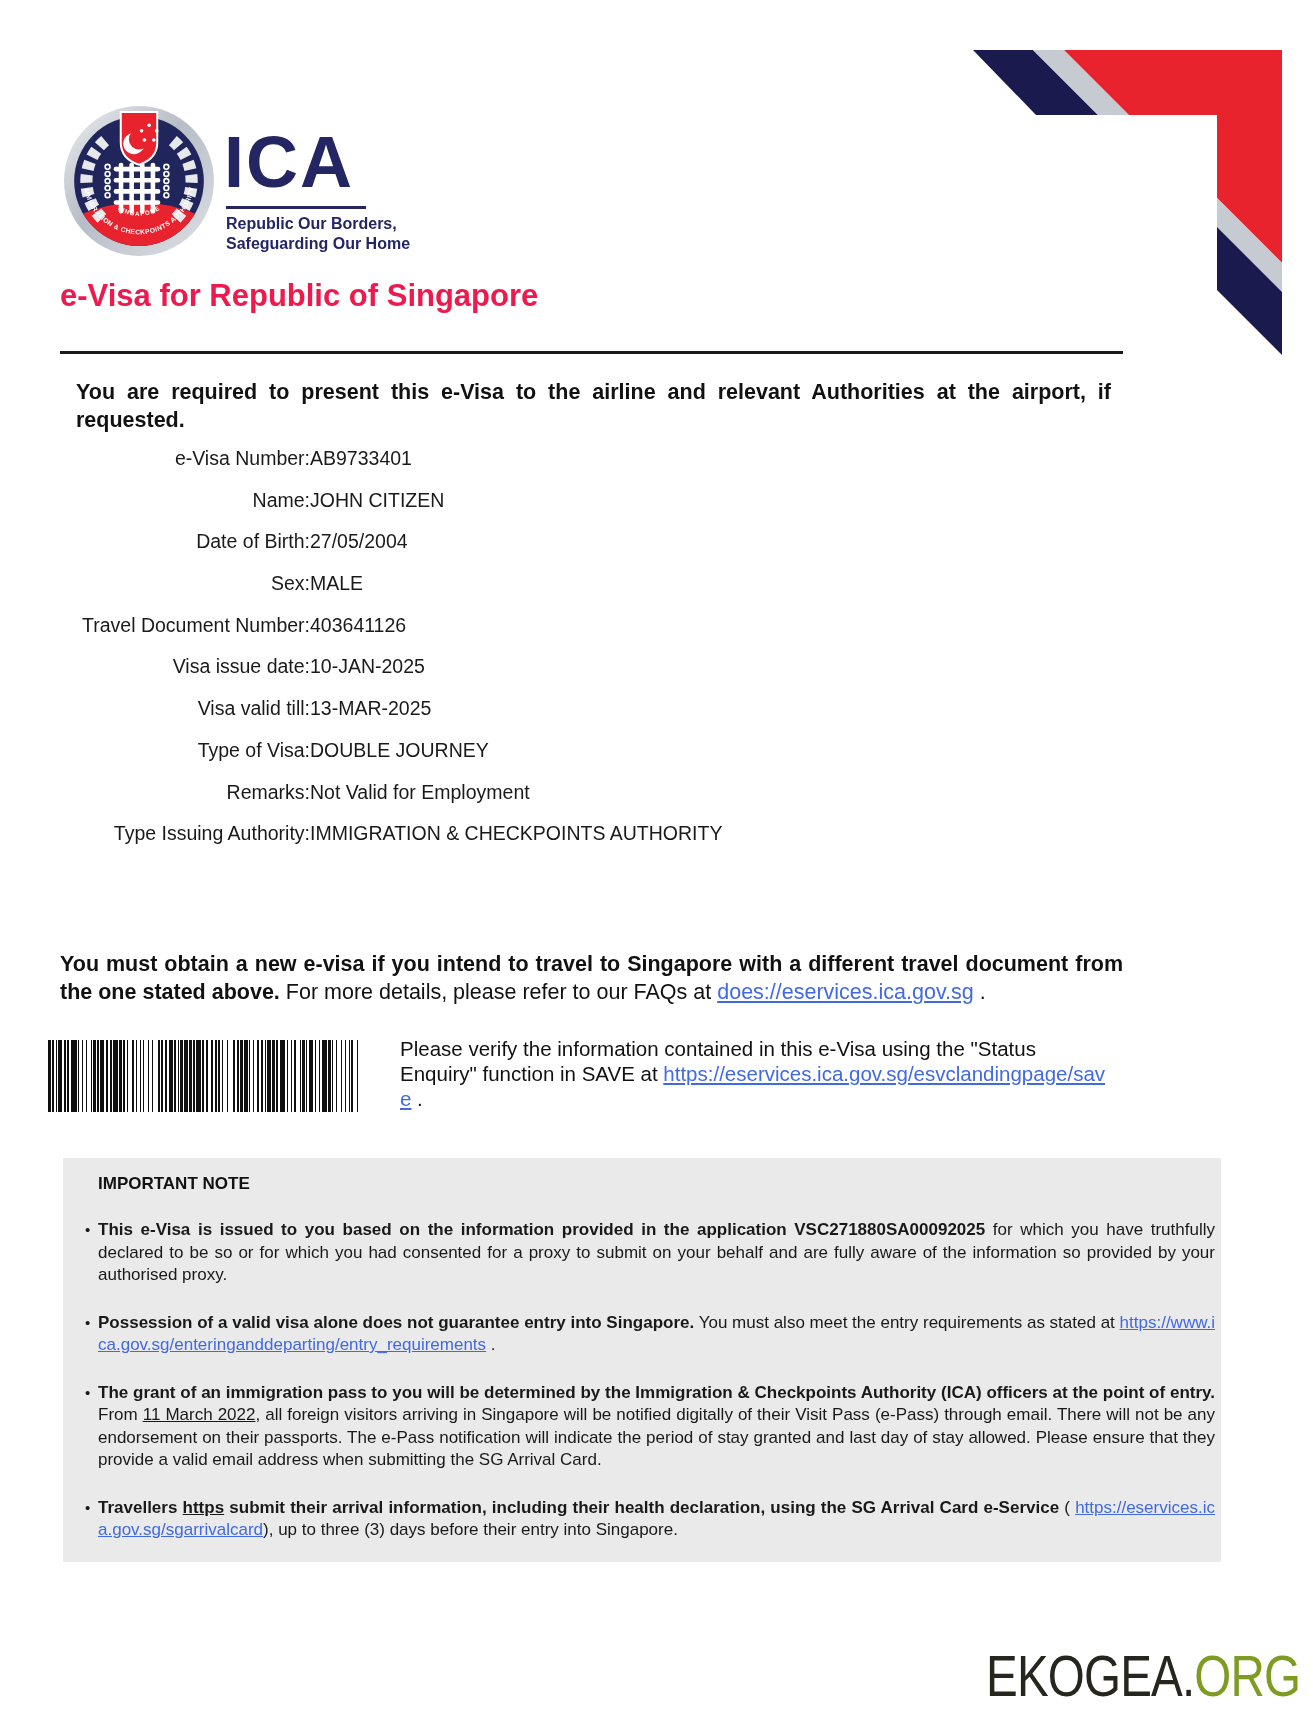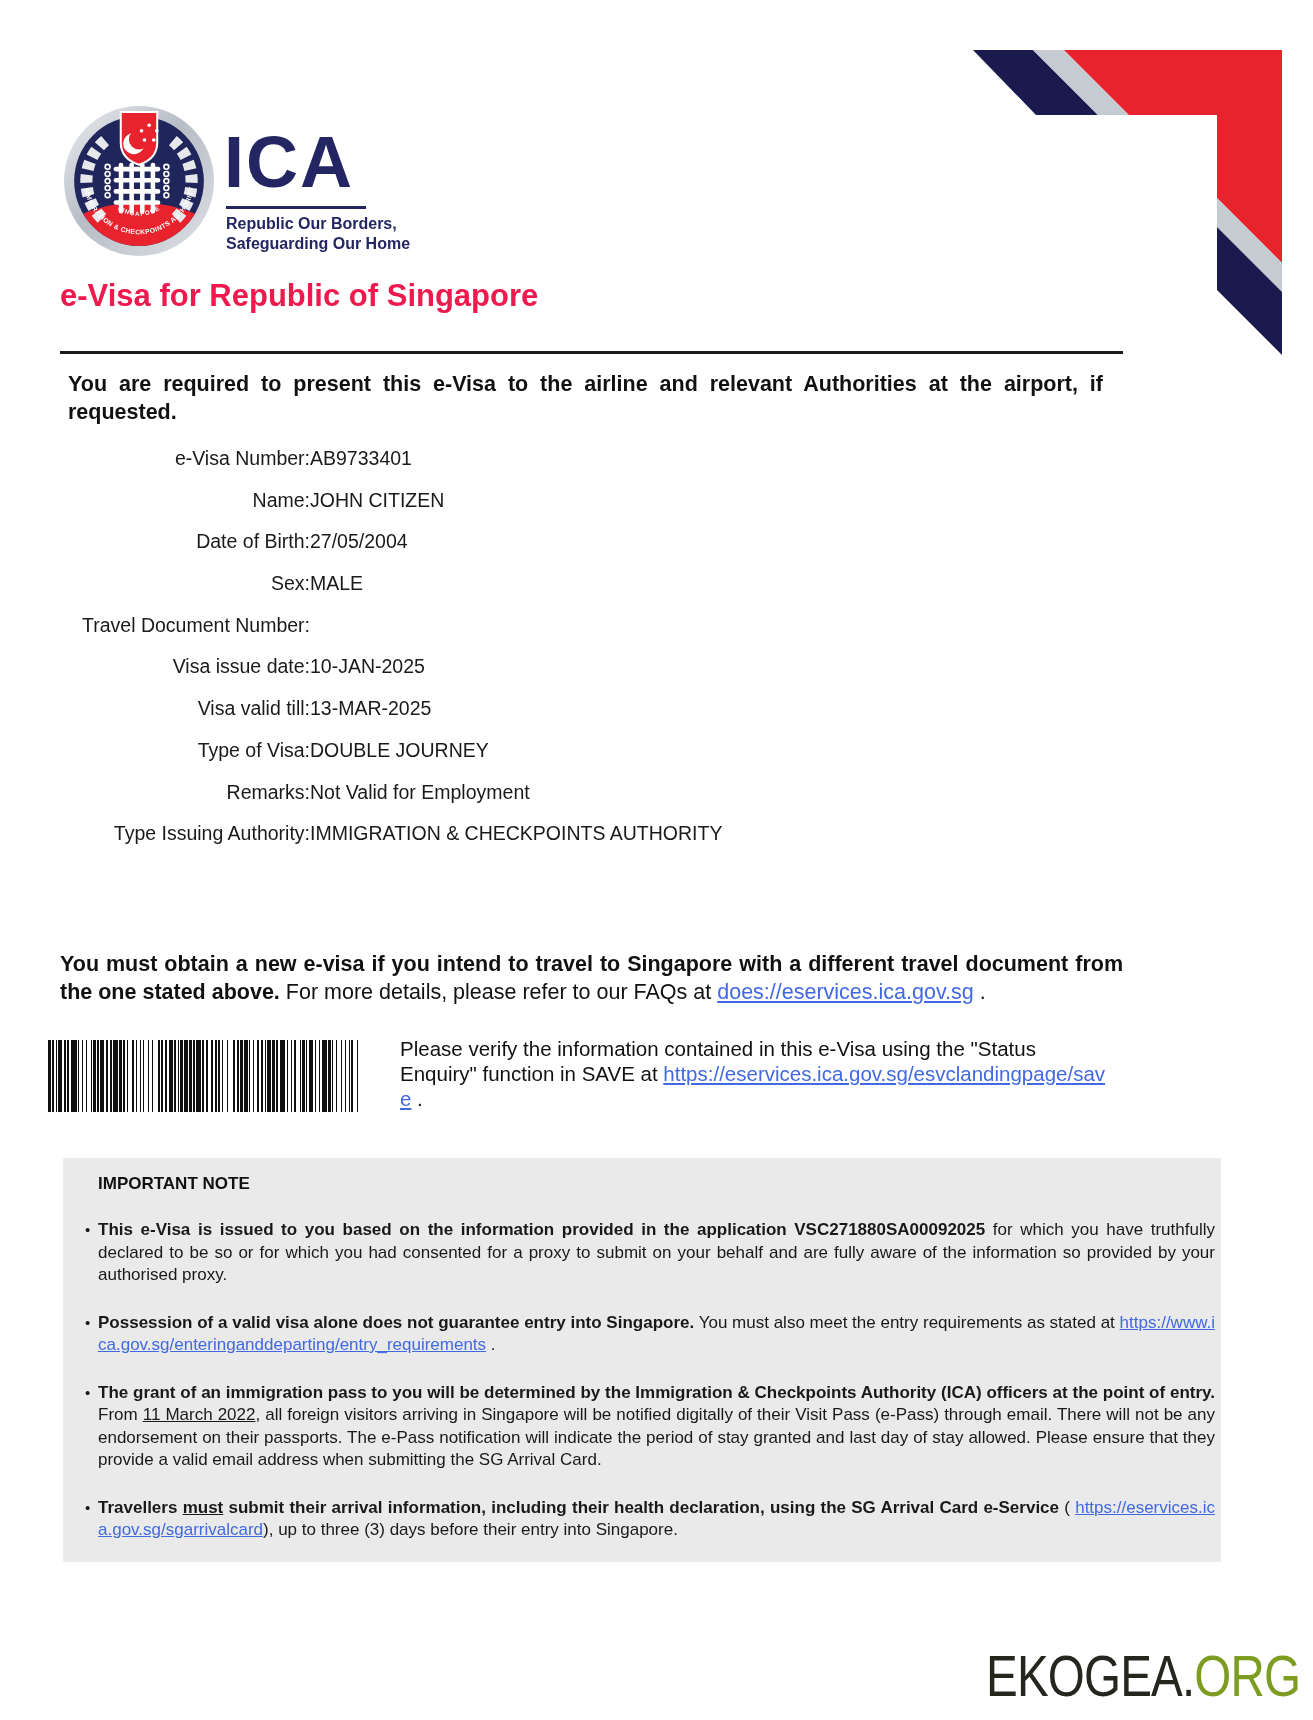--- a/index.html
+++ b/index.html
@@ -141,41 +141,42 @@
     <polygon points="1,10 61,10 126,75 64,75" fill="#1B1A4E"></polygon>
     <polygon points="61,10 92,10 157,75 126,75" fill="#C6CBD2"></polygon>
     <polygon points="92,10 310,10 310,223 245,158 245,75 157,75" fill="#E8232E"></polygon>
     <polygon points="245,158 310,223 310,252 245,187" fill="#C6CBD2"></polygon>
     <polygon points="245,187 310,252 310,315 245,250" fill="#1B1A4E"></polygon>
   </svg>
 
   <h1 id="doc-title" style="margin:0;">e-Visa for Republic of Singapore</h1>
   <div id="title-rule"></div>
 
-  <p id="intro" style="margin:8px;">You are required to present this e-Visa to the airline and relevant Authorities at the airport, if requested.</p>
+  <p id="intro" style="margin:16px;">You are required to present this e-Visa to the airline and relevant Authorities at the airport, if requested.</p>
 
   <div id="fields">
     <div class="frow">
       <span class="flabel">e-Visa Number:</span>
       <span class="fvalue">AB9733401</span>
     </div>
     <div class="frow">
       <span class="flabel">Name:</span>
       <span class="fvalue">JOHN CITIZEN</span>
     </div>
     <div class="frow">
       <span class="flabel">Date of Birth:</span>
       <span class="fvalue">27/05/2004</span>
     </div>
     <div class="frow">
       <span class="flabel">Sex:</span>
       <span class="fvalue">MALE</span>
     </div>
     <div class="frow">
       <span class="flabel">Travel Document Number:</span>
+      <span class="fvalue">403641126</span>
     </div>
     <div class="frow">
       <span class="flabel">Visa issue date:</span>
       <span class="fvalue">10-JAN-2025</span>
     </div>
     <div class="frow">
       <span class="flabel">Visa valid till:</span>
       <span class="fvalue">13-MAR-2025</span>
     </div>
     <div class="frow">
@@ -385,21 +386,21 @@
         <span class="b">The grant of an immigration pass to you will be determined by the Immigration &amp; Checkpoints Authority (ICA) officers at the point of entry.</span>
         <span>From</span>
         <span class="u">11 March 2022</span><span>, all foreign visitors arriving in Singapore will be notified digitally of their Visit Pass (e-Pass) through email. There will not be any endorsement on their passports. The e-Pass notification will indicate the period of stay granted and last day of stay allowed. Please ensure that they provide a valid email address when submitting the SG Arrival Card.</span>
       </div>
     </div>
 
     <div class="bullet">
       <span class="dot">•</span>
       <div class="btext">
         <span class="b">Travellers</span>
-        <span class="bu">must</span>
+        <span class="bu">https</span>
         <span class="b">submit their arrival information, including their health declaration, using the SG Arrival Card e-Service</span>
         <span>(</span>
         <a class="link">https://eservices.ica.gov.sg/sgarrivalcard</a><span>), up to three (3) days before their entry into Singapore.</span>
       </div>
     </div>
   </div>
 
   <div id="footer-brand">
     <span class="dark">EKOGEA.</span><span class="green">ORG</span>
   </div>

